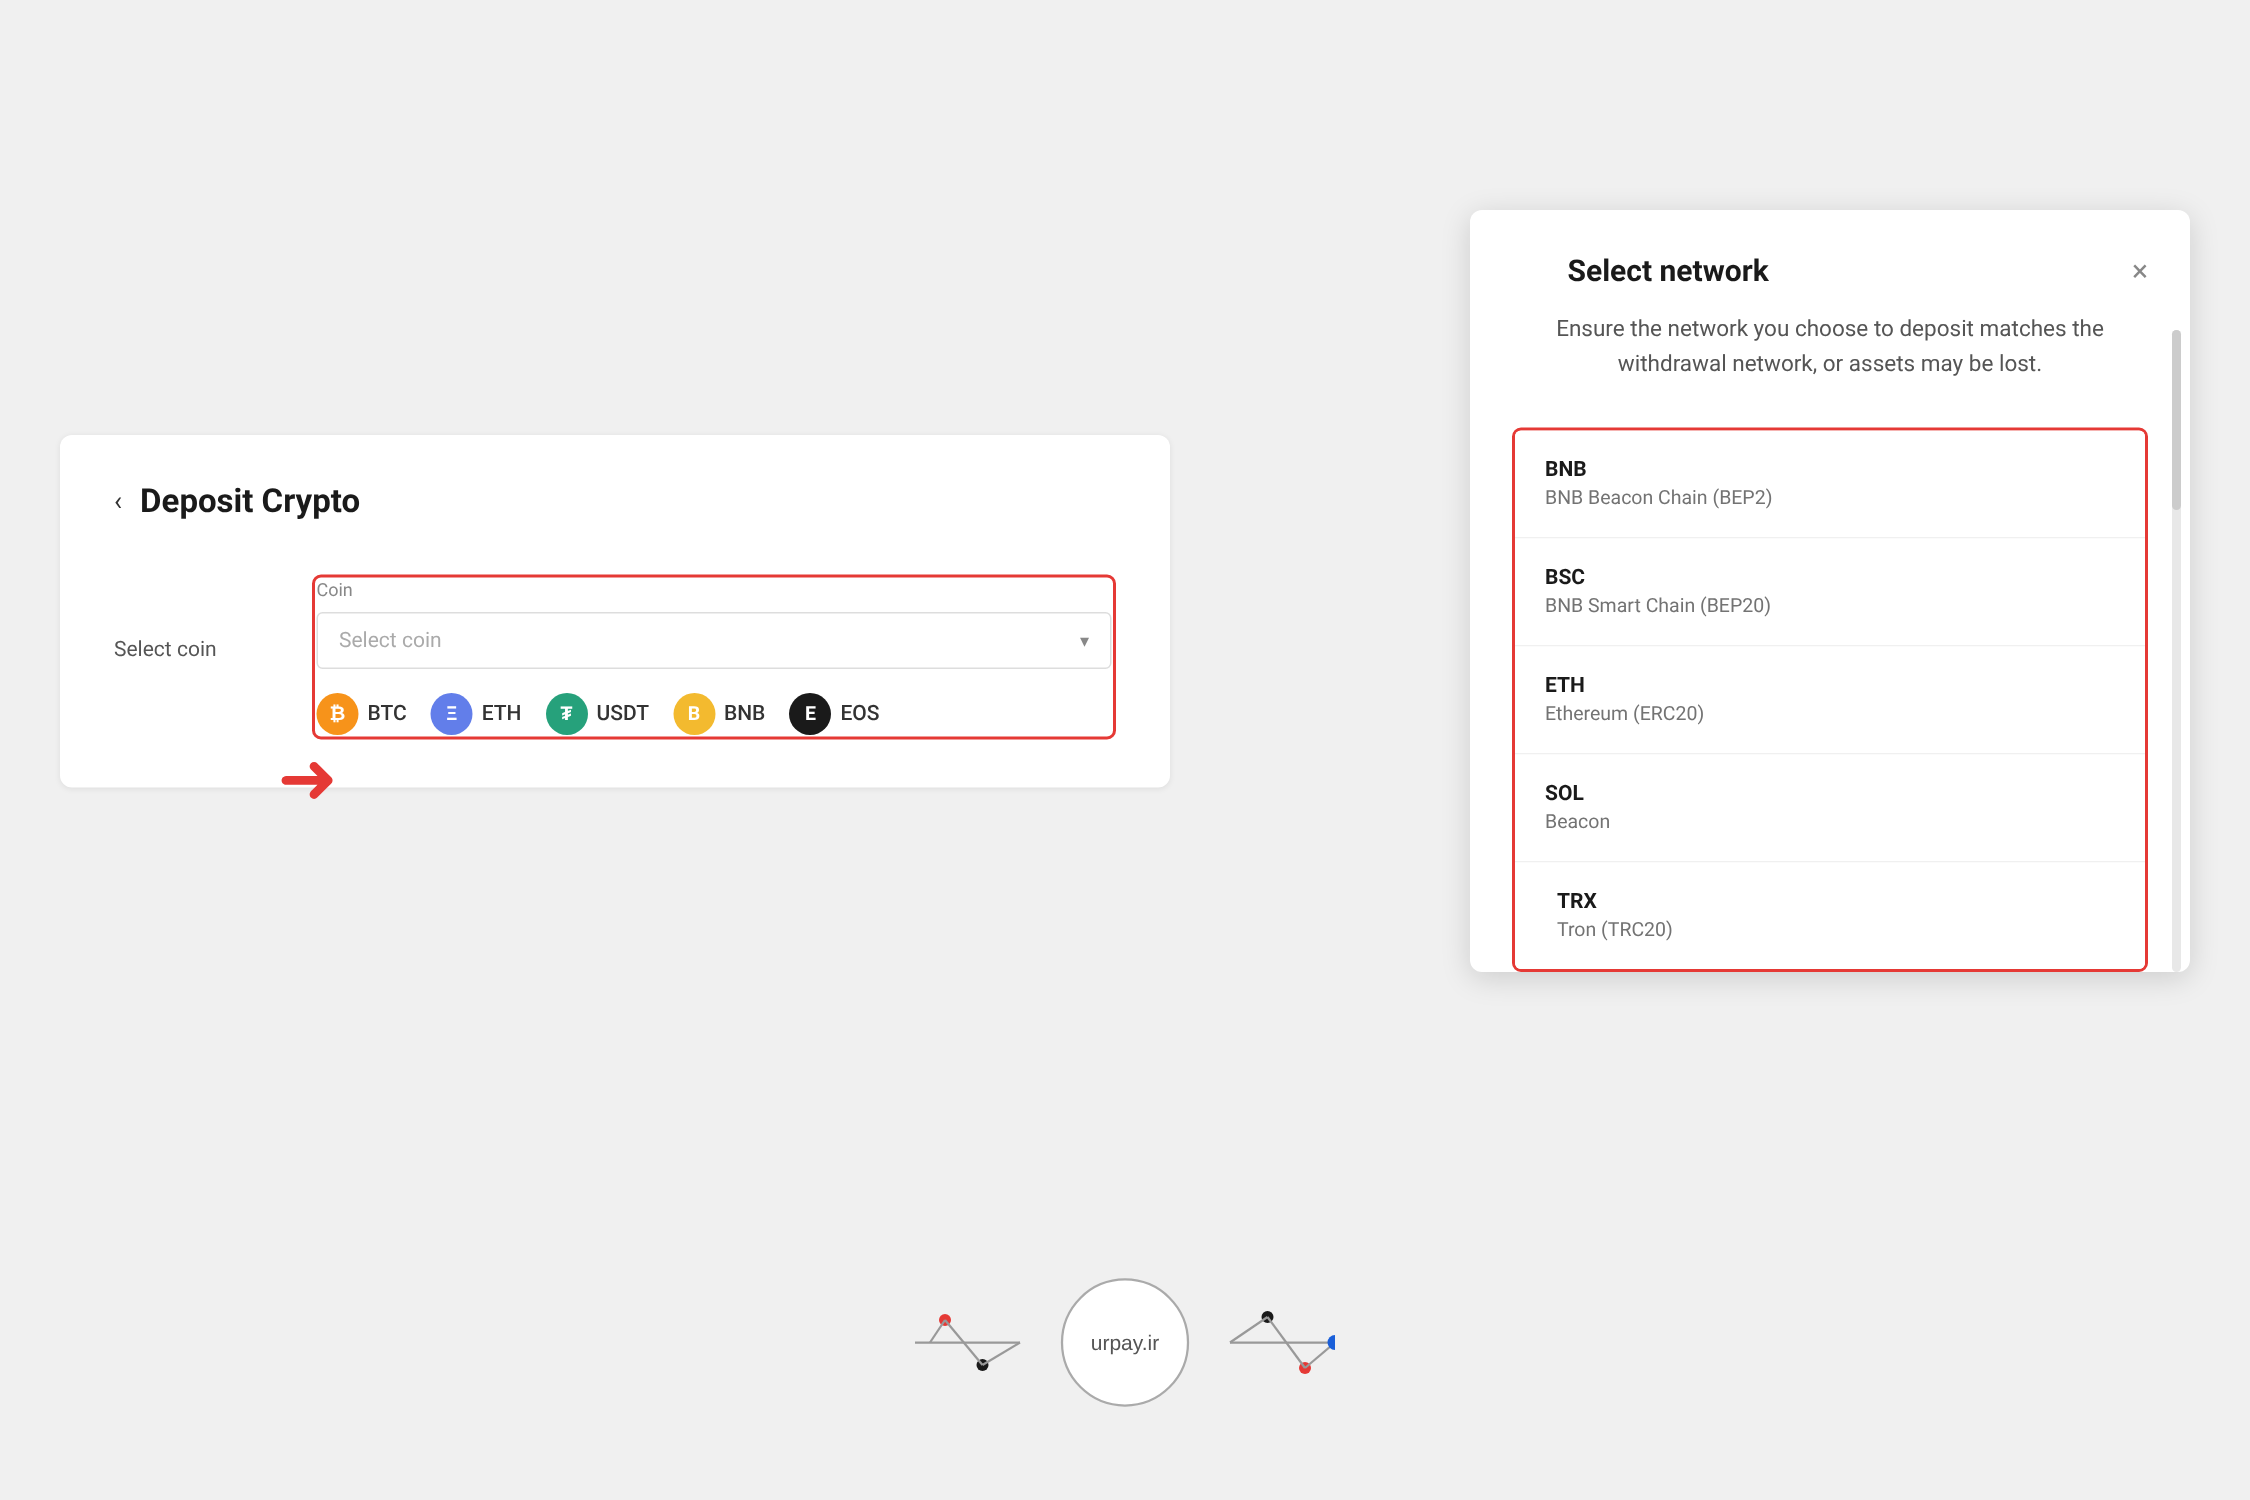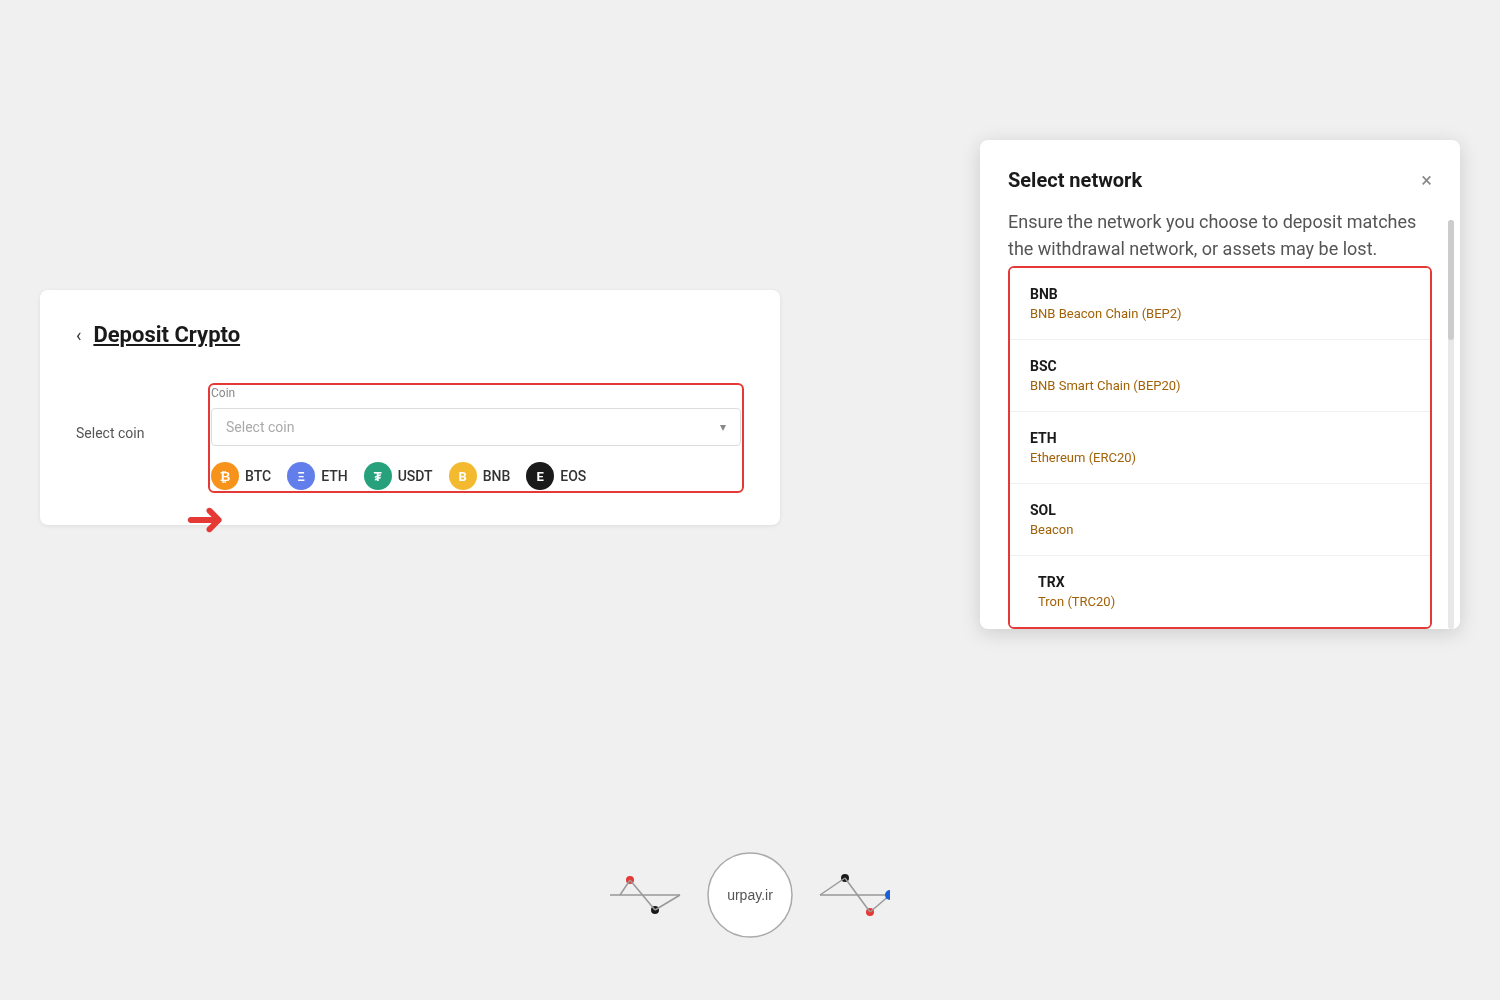--- a/index.html
+++ b/index.html
@@ -34,21 +34,20 @@
     .back-arrow {
       font-size: 18px;
       color: #333;
       cursor: pointer;
     }
 
     .deposit-title {
       font-size: 22px;
       font-weight: 700;
       color: #1a1a1a;
-      text-decoration: underline;
     }
 
     .select-coin-row {
       display: flex;
       align-items: flex-start;
       gap: 32px;
     }
 
     .select-coin-label {
       font-size: 14px;
@@ -146,40 +145,42 @@
       border-radius: 8px;
       box-shadow: 0 4px 20px rgba(0,0,0,0.15);
       padding: 28px 28px 0 28px;
     }
 
     .network-header {
       display: flex;
       align-items: center;
       justify-content: space-between;
       margin-bottom: 16px;
+      margin-left: 37px;
     }
 
     .network-title {
       font-size: 20px;
       font-weight: 700;
       color: #1a1a1a;
     }
 
     .close-btn {
       font-size: 20px;
       color: #888;
       cursor: pointer;
       line-height: 1;
     }
 
     .network-warning {
-      font-size: 18px;
+      font-size: 15px;
       color: #555;
       line-height: 1.5;
-      margin-bottom: 4px;
+      margin-bottom: 32px;
+      text-align: center;
     }
 
     .network-list {
       border: 2px solid #e53935;
       border-radius: 6px;
       overflow: hidden;
     }
 
     .network-item {
       padding: 18px 20px;
@@ -195,21 +196,21 @@
 
     .network-code {
       font-size: 14px;
       font-weight: 700;
       color: #1a1a1a;
       margin-bottom: 4px;
     }
 
     .network-name {
       font-size: 13px;
-      color: #a16207;
+      color: #737373;
     }
 
     
     .scrollbar {
       position: absolute;
       right: 6px;
       top: 80px;
       bottom: 0;
       width: 6px;
     }

